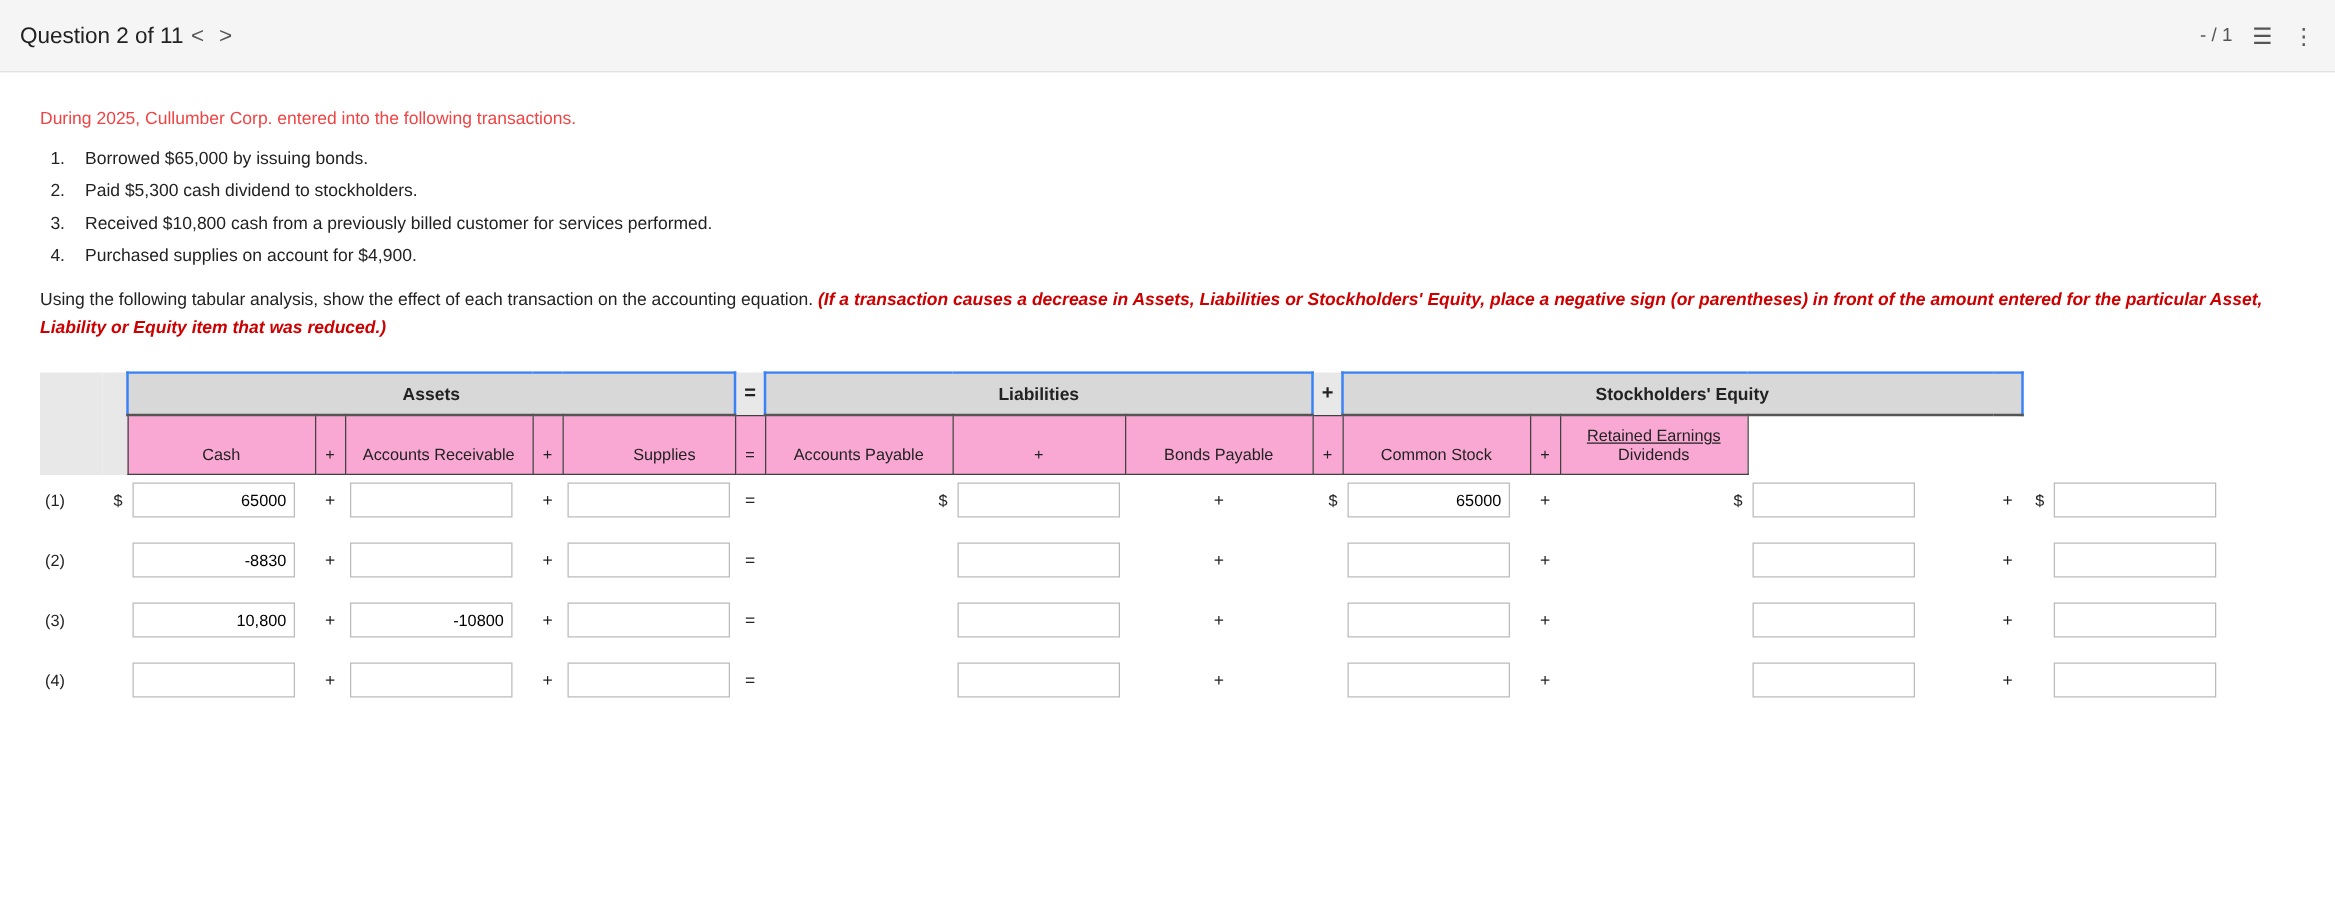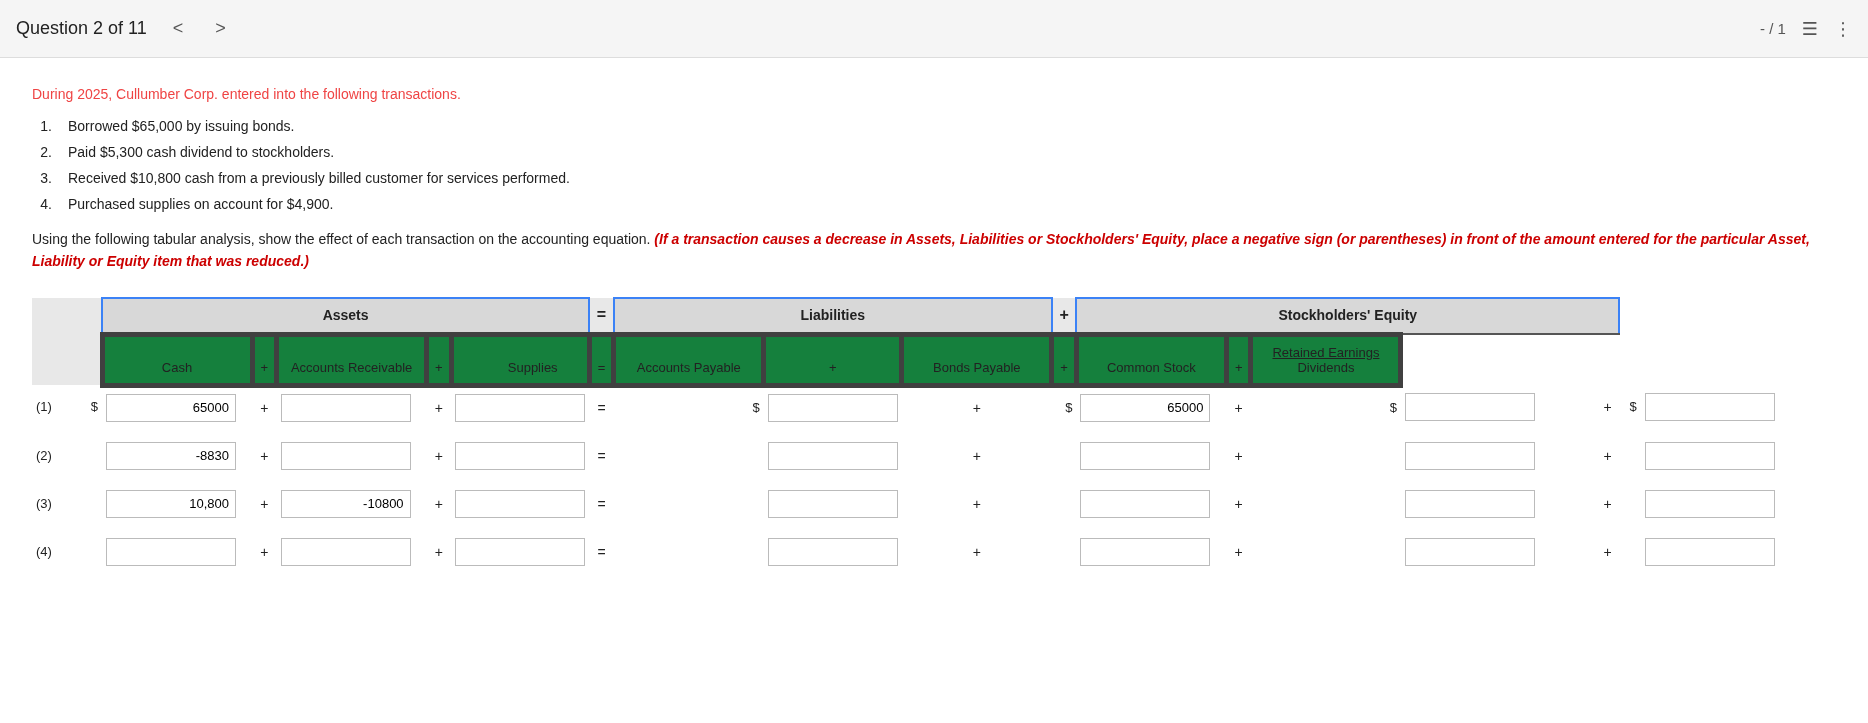--- a/index.html
+++ b/index.html
@@ -14,21 +14,21 @@
       align-items: center;
       justify-content: space-between;
       background: #f5f5f5;
       border-bottom: 1px solid #ddd;
       padding: 10px 16px;
       height: 58px;
     }
     .top-bar-left {
       display: flex;
       align-items: center;
-      gap: 20px;
+      gap: 0;
     }
     .question-title {
       font-size: 18px;
       font-weight: 400;
       color: #222;
     }
     .nav-btn {
       background: none;
       border: none;
       font-size: 18px;
@@ -106,26 +106,26 @@
     .section-header-row th.assets-header {
       border-bottom: 2px solid #555;
     }
     .section-header-row th.liabilities-header {
       border-bottom: 2px solid #555;
     }
     .section-header-row th.equity-header {
       border-bottom: 2px solid #555;
     }
     .col-header-row th {
-      background: #15803d;
+      background: #f9a8d4;
       text-align: center;
       font-weight: 500;
       font-size: 13px;
       padding: 8px 6px;
-      border: 5px solid #404040;
+      border: 1px solid #404040;
       vertical-align: bottom;
     }
     .data-row td {
       padding: 6px 4px;
       border: none;
       vertical-align: middle;
     }
     .row-label {
       text-align: left;
       font-size: 13px;

